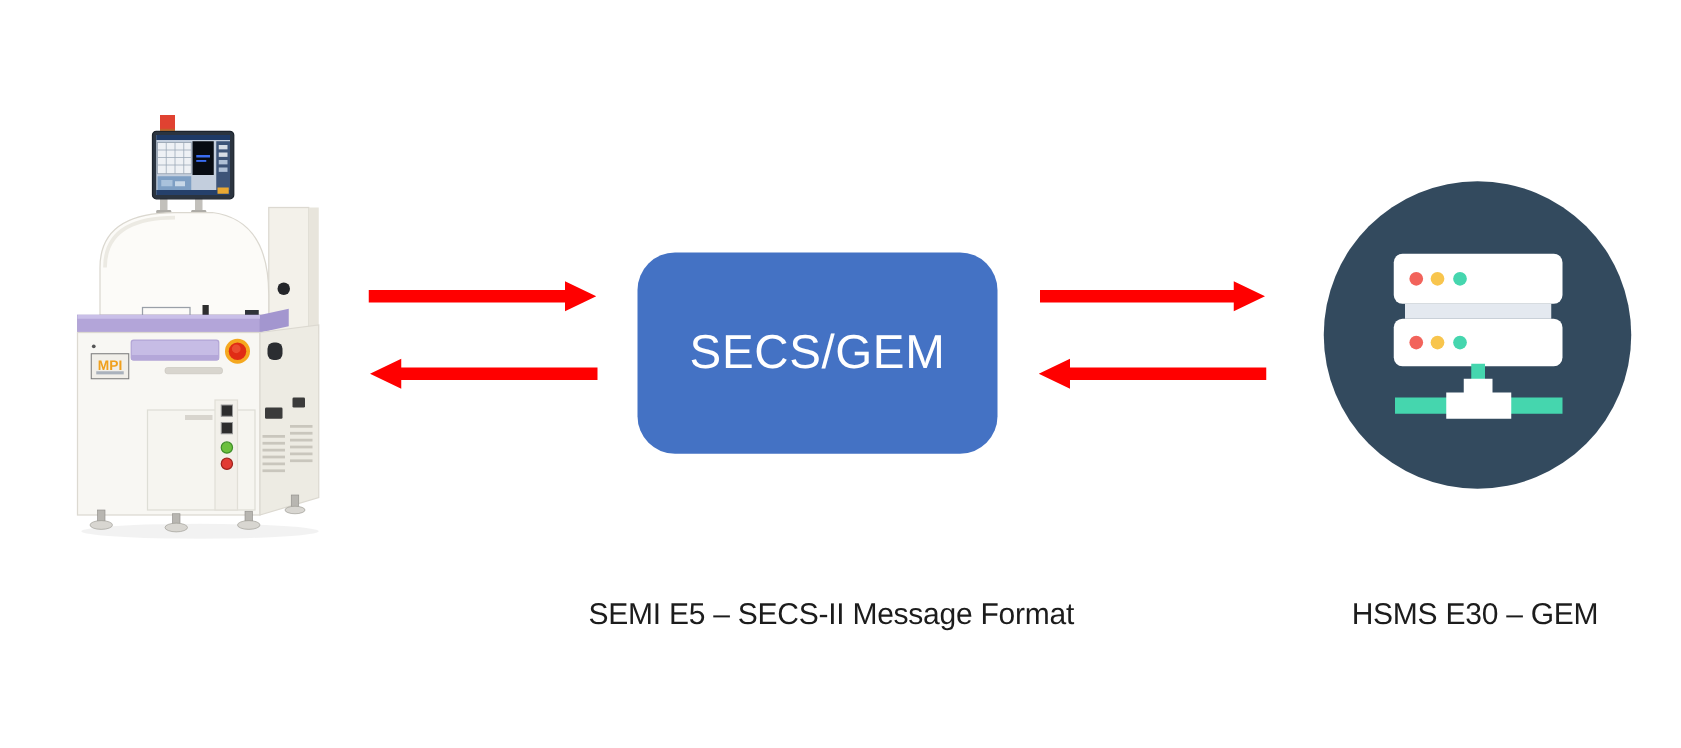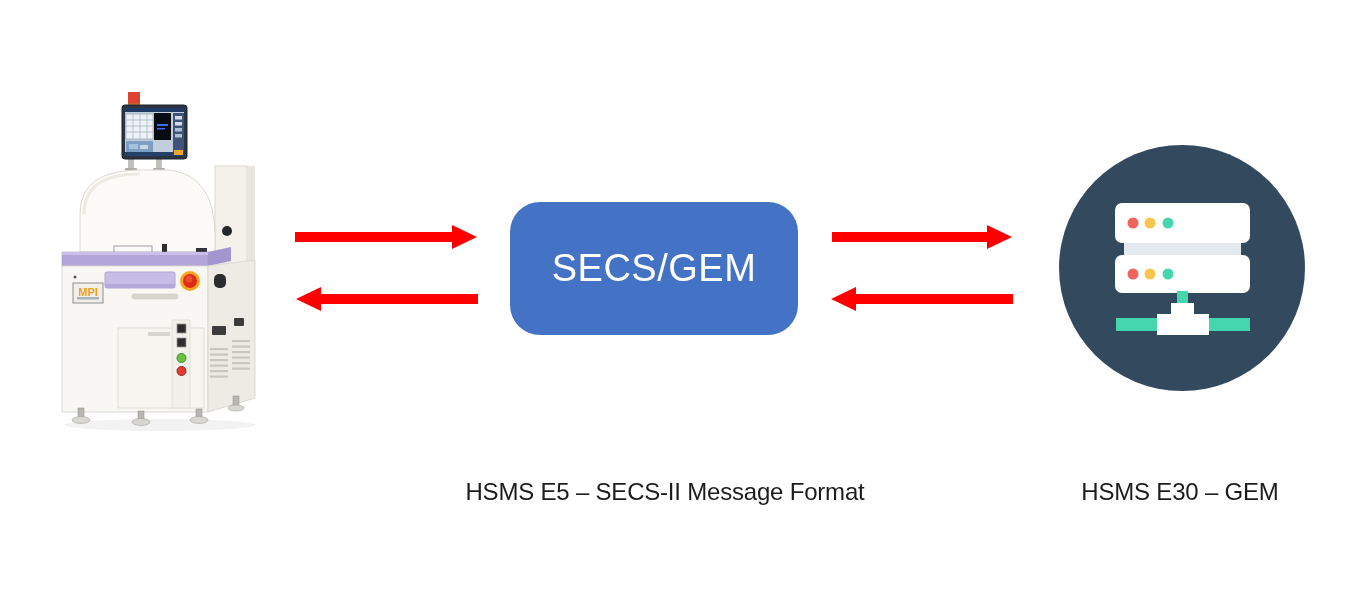--- a/index.html
+++ b/index.html
@@ -5,21 +5,21 @@
   html,body{margin:0;padding:0;background:#fff;}
   .canvas{
     position:relative;width:1345px;height:598px;background:#ffffff;overflow:hidden;
     font-family:Liberation Sans, sans-serif;color:var(--label_text,#1c1c1c);
   }
   .node{position:absolute;margin:0;padding:0;}
   .node-equipment{left:48px;top:86px;width:220px;height:348px;}
   .node-host{left:1052px;top:138px;width:260px;height:260px;}
   .arrows{position:absolute;left:0;top:0;width:1345px;height:598px;pointer-events:none;}
   .secs-box{
-    position:absolute;left:510px;top:202px;width:288px;height:133px;border-radius:30px;
+    position:absolute;left:510px;top:202px;width:288px;height:161px;border-radius:30px;
     background:var(--box_blue,#4472C4);display:flex;align-items:center;justify-content:center;
   }
   .secs-box span{color:var(--box_text,#fff);font-size:38px;letter-spacing:0.5px;}
   .label{position:absolute;font-size:24px;letter-spacing:-0.2px;text-align:center;line-height:30px;white-space:nowrap;}
   .label-left{left:8px;top:462px;width:310px;}
   .label-mid{left:465px;top:477px;width:400px;}
   .label-right{left:1030px;top:477px;width:300px;}
 </style>
 </head>
 <body>
@@ -171,16 +171,16 @@
         <rect x="125" y="153" width="11" height="13" style="fill:var(--server_teal)"></rect>
         <rect x="64" y="180" width="134" height="13" style="fill:var(--server_teal)"></rect>
         <rect x="119" y="165" width="23" height="14" fill="#FFFFFF"></rect>
         <rect x="105" y="176" width="52" height="21" fill="#FFFFFF"></rect>
       </g>
     </svg>
   </figure>
 
   <div class="label label-left">
   </div>
-  <div class="label label-mid">HSMS E5 – SECS-II Message Format</div>
+  <div class="label label-mid">SEMI E5 – SECS-II Message Format</div>
   <div class="label label-right">HSMS E30 – GEM</div>
 
 </div>
 
 </body></html>

